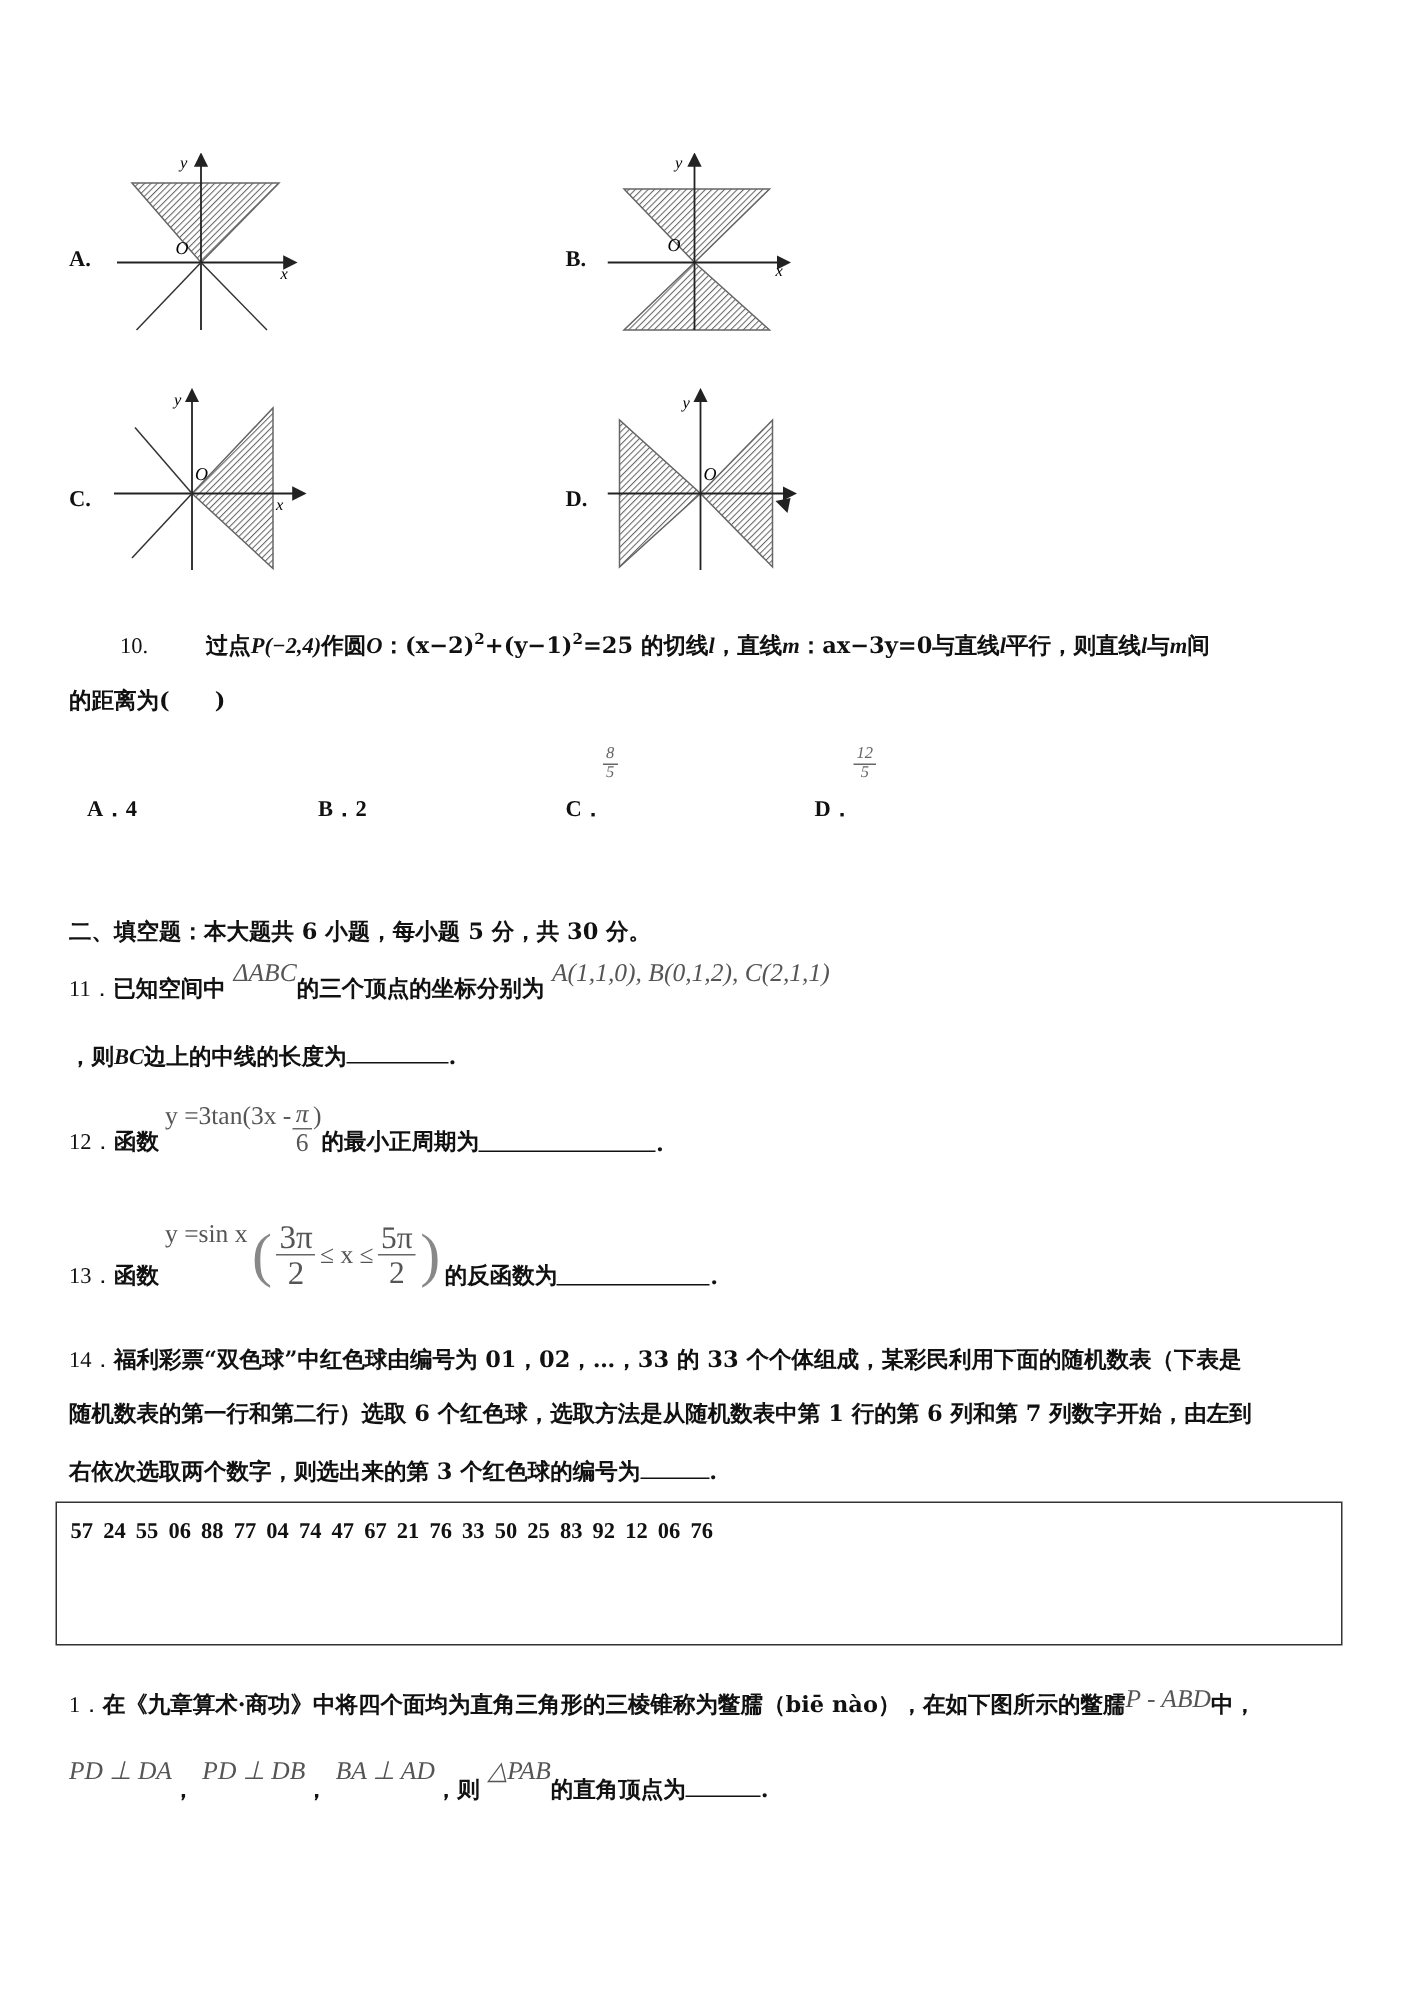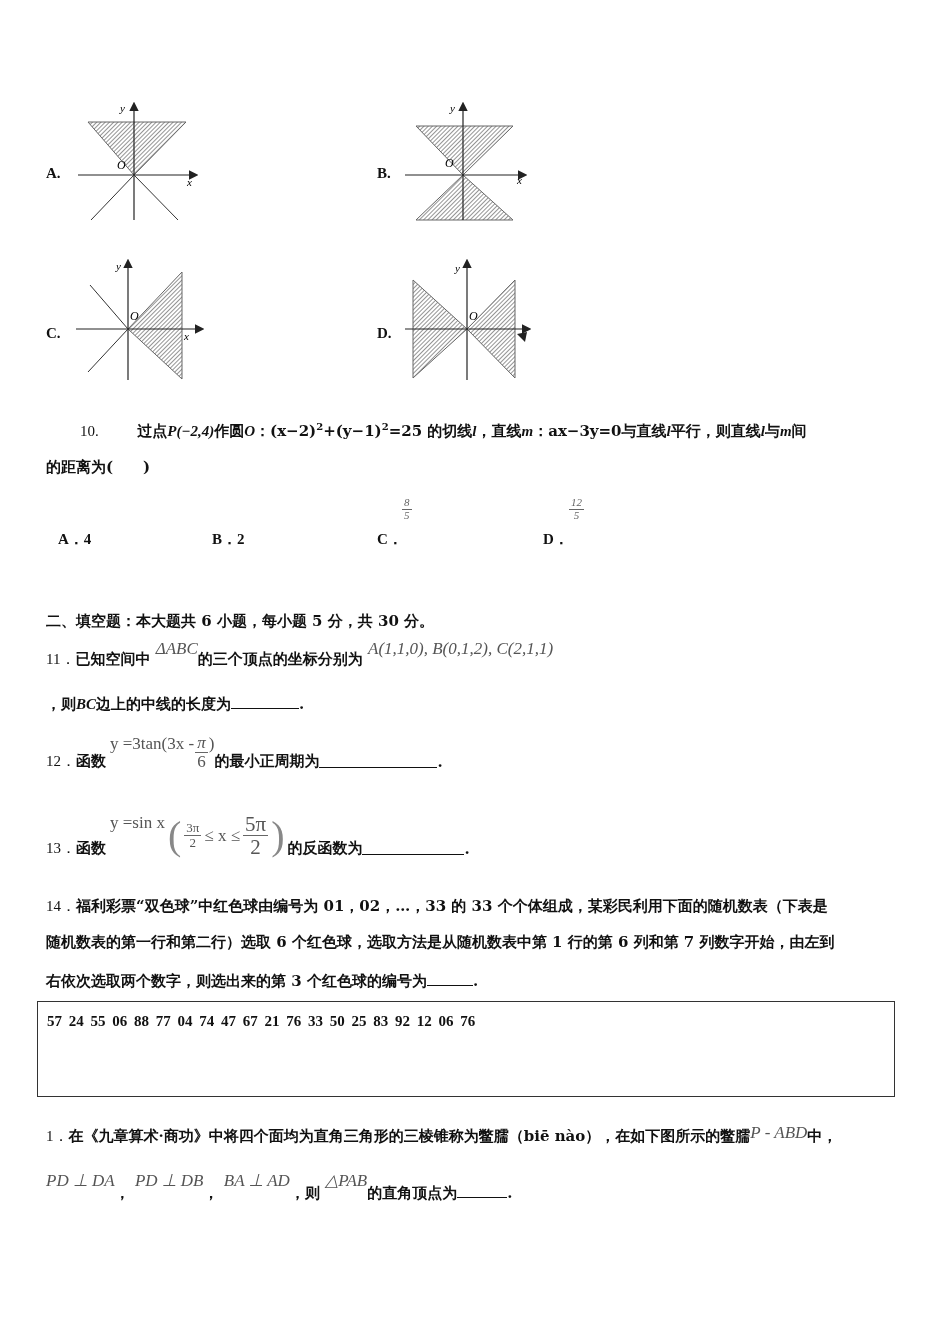--- a/index.html
+++ b/index.html
@@ -144,21 +144,21 @@
   <span style="align-self:flex-end;">的最小正周期为</span>
   <span class="blank" style="width:118px;align-self:flex-end;margin-bottom:3px;"></span>
   <span style="align-self:flex-end;">.</span>
 </div>
 
 <div class="abs q" style="left:46px;top:813px;display:flex;align-items:center;">
   <span class="qnum" style="align-self:flex-end;">13．</span>
   <span style="align-self:flex-end;">函数</span>
   <span class="mathnorm" style="align-self:flex-start;margin-left:4px;">y =sin x</span>
   <span class="mathnorm" style="font-size:40px;font-weight:100;color:#888;line-height:1;margin:0 3px;">(</span>
-  <span class="frac" style="font-size:13px;">
+  <span class="frac" style="font-size:22px;">
     <span class="num">3π</span>
       <span class="den">2</span>
   </span>
   <span class="mathnorm" style="margin:0 3px;">≤ x ≤</span>
   <span class="frac" style="font-size:21px;">
     <span class="num">5π</span>
       <span class="den">2</span>
   </span>
   <span class="mathnorm" style="font-size:40px;font-weight:100;color:#888;line-height:1;margin:0 3px;">)</span>
   <span style="align-self:flex-end;">的反函数为</span>

